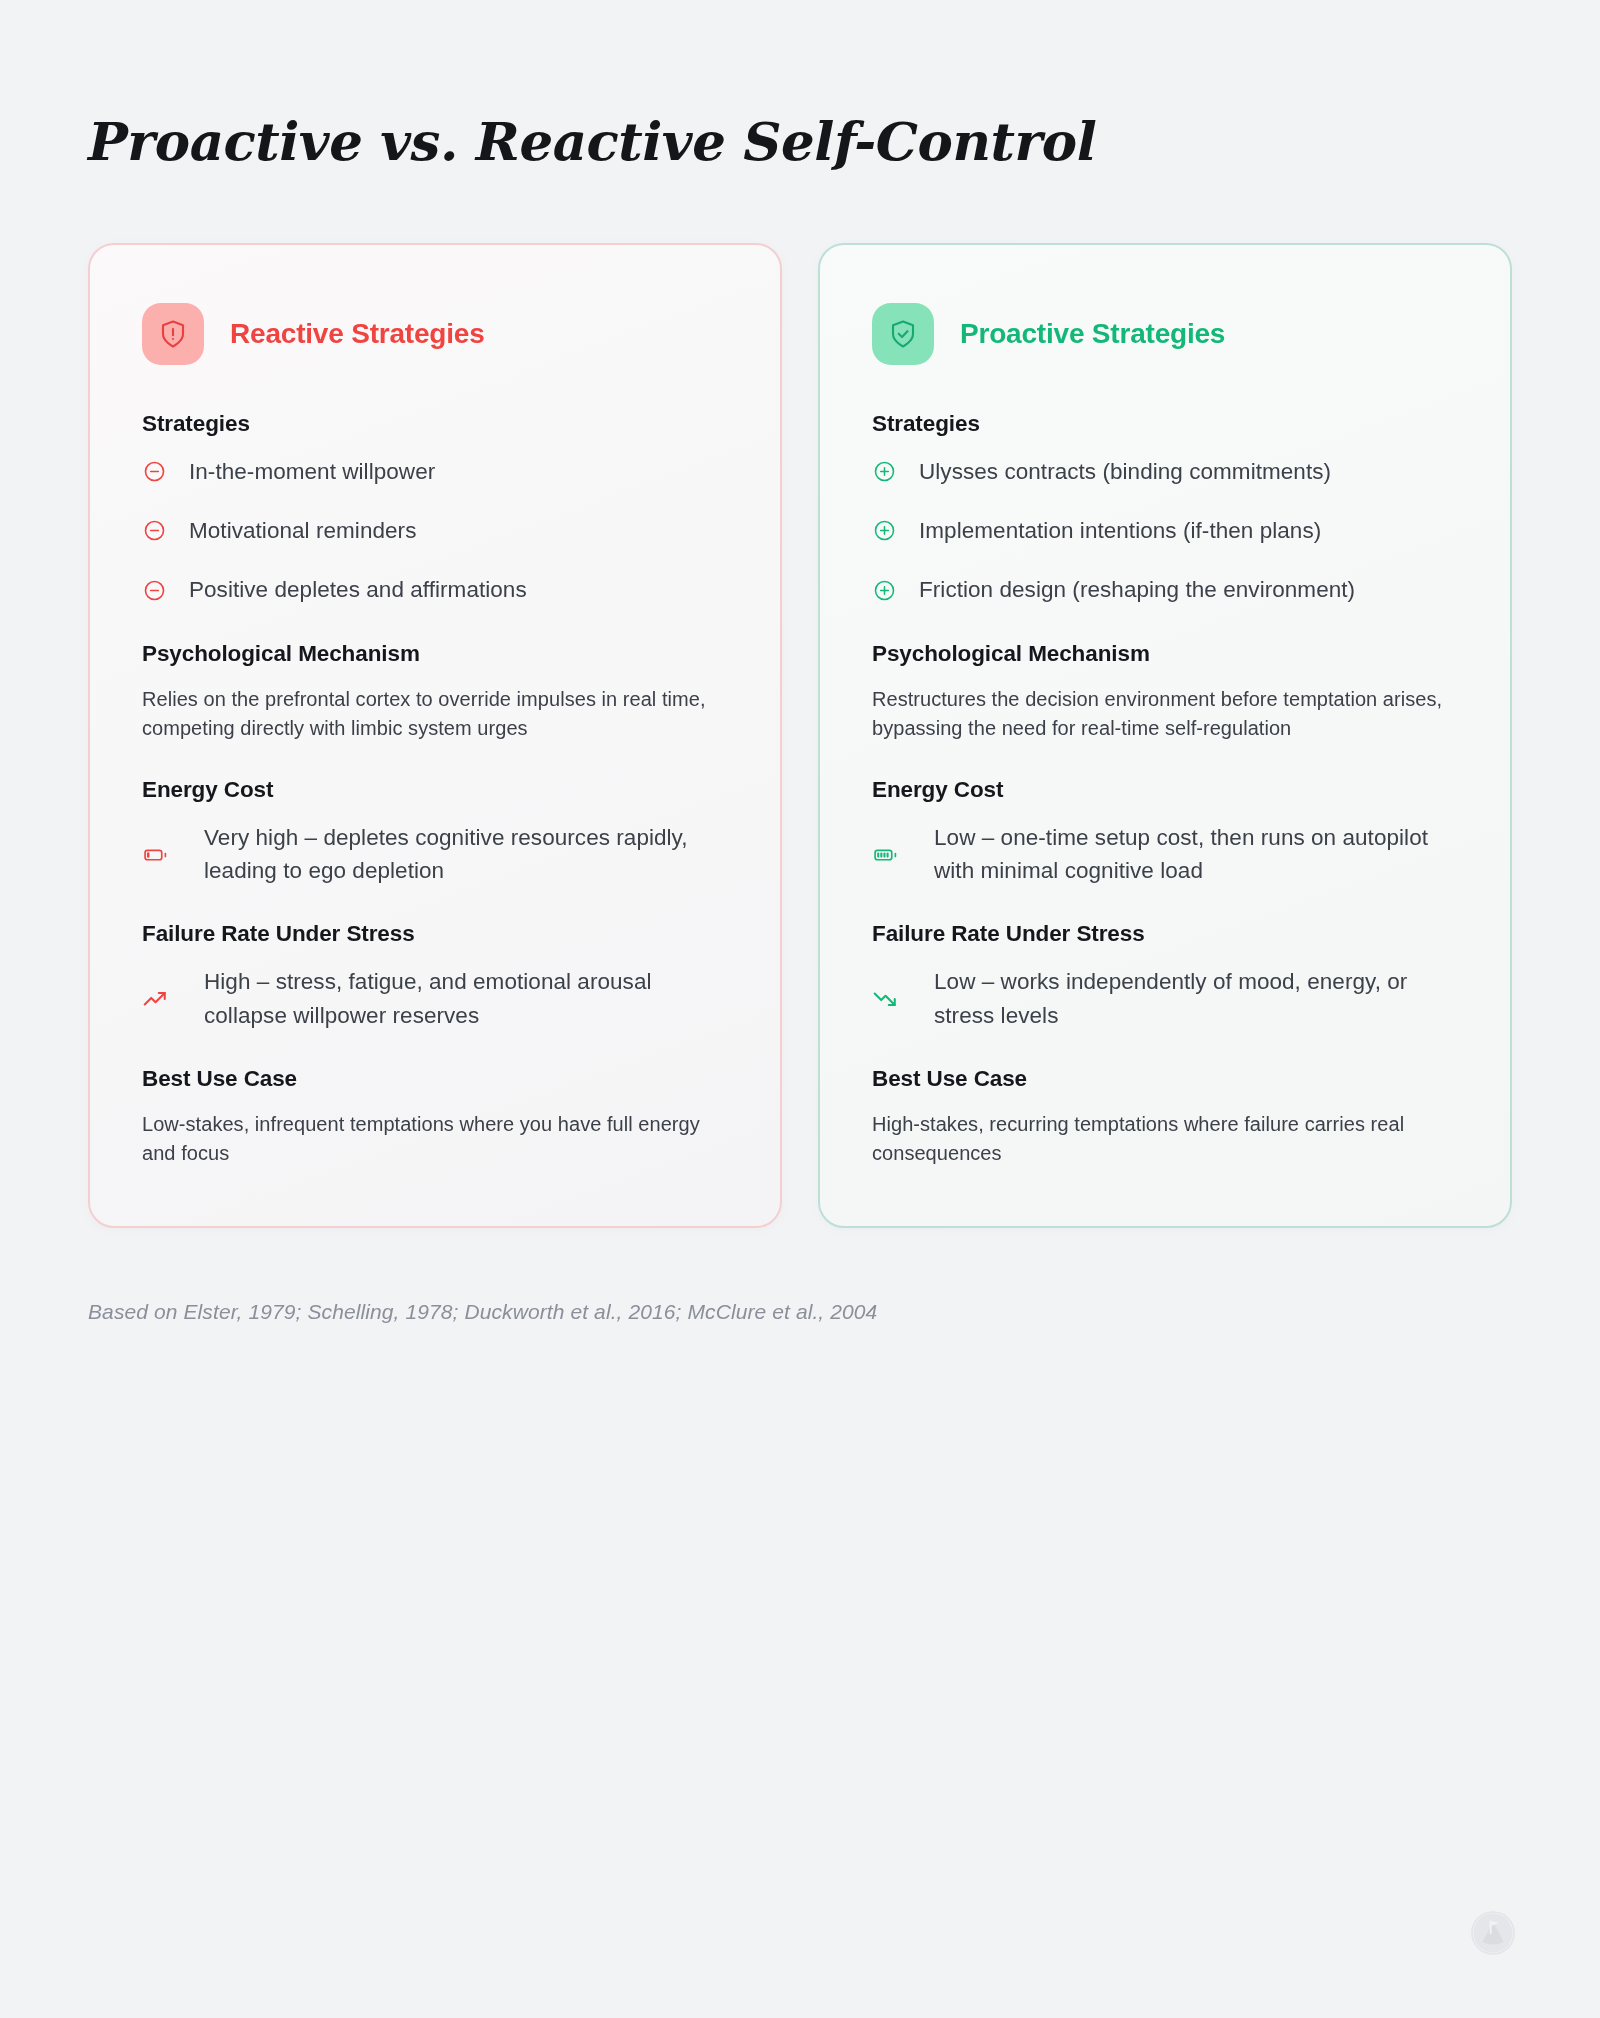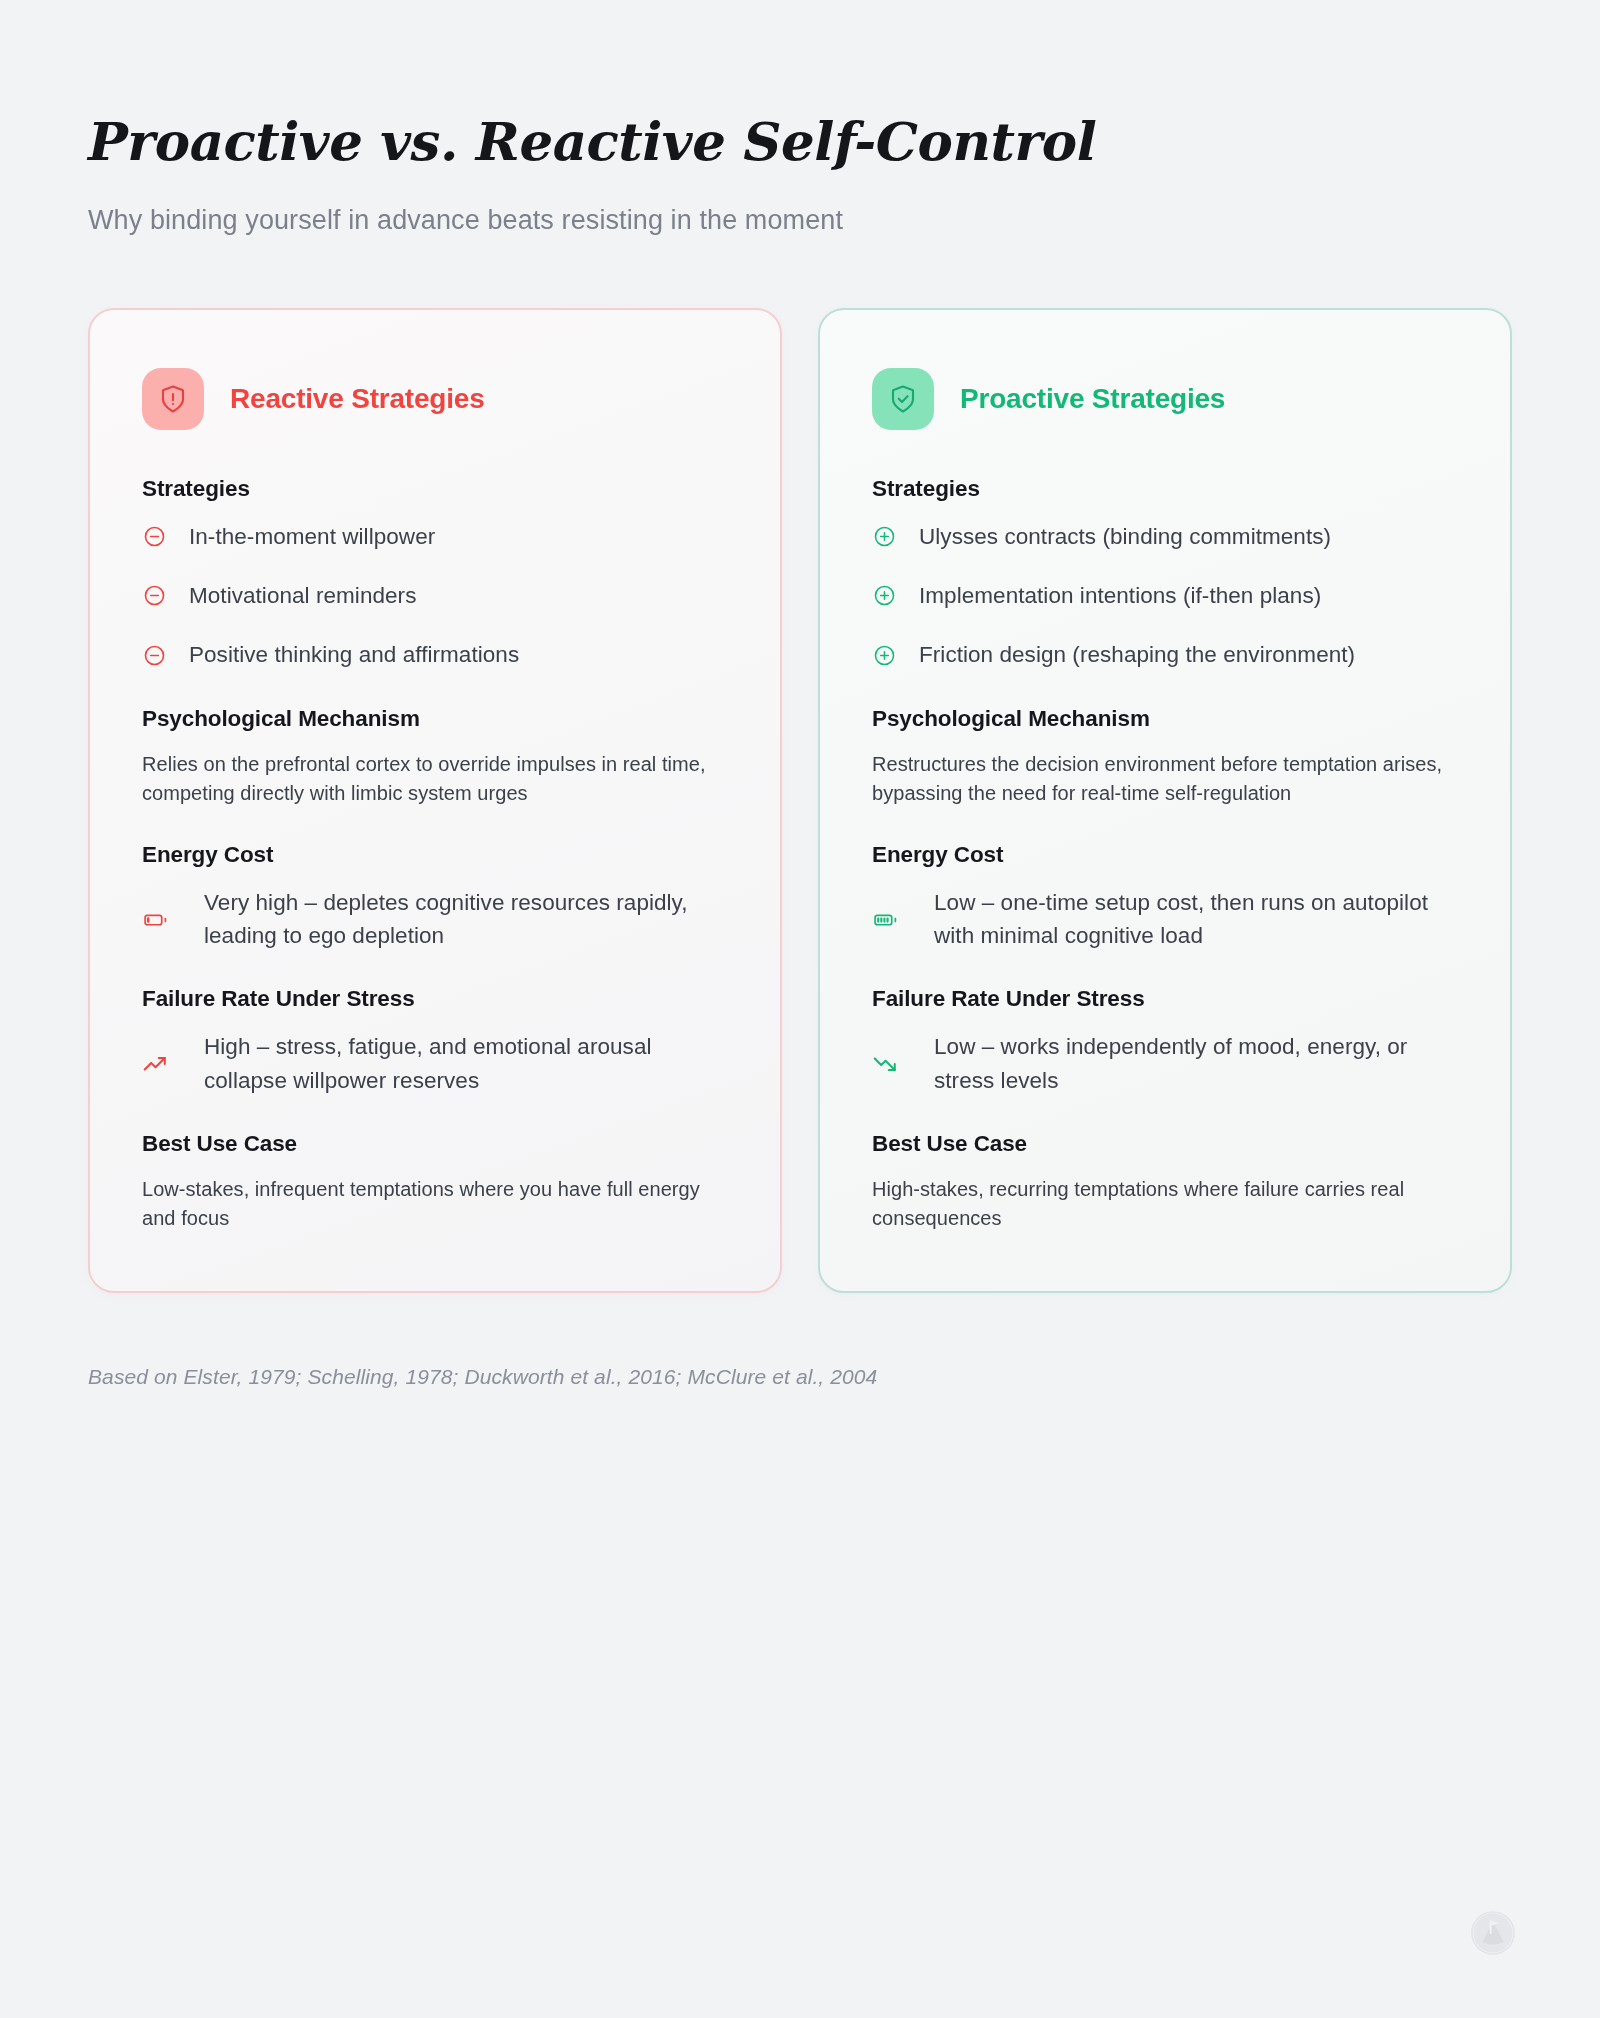--- a/index.html
+++ b/index.html
@@ -180,21 +180,20 @@
     opacity: 0.5;
   }
 </style>
 </head>
 <body>
 
 <div class="page">
 
   <div class="header">
     <h1 class="page-title">Proactive vs. Reactive Self-Control</h1>
-    <div class="page-subtitle">Why binding yourself in advance beats resisting in the moment</div>
   </div>
 
   <div class="cards">
 
     <div class="card card-reactive">
 
       <div class="card-head">
         <div class="head-icon red">
           <svg width="30" height="30" viewBox="0 0 24 24" fill="none" stroke="#e8413f" stroke-width="1.7" stroke-linecap="round" stroke-linejoin="round">
             <path d="M12 22s8-4 8-10V5l-8-3-8 3v7c0 6 8 10 8 10z"></path>
@@ -226,21 +225,21 @@
             </span>
             <span class="bullet-text">Motivational reminders</span>
           </li>
           <li class="bullet">
             <span class="bullet-icon">
               <svg width="23" height="23" viewBox="0 0 24 24" fill="none" stroke="#f04441" stroke-width="1.7" stroke-linecap="round">
                 <circle cx="12" cy="12" r="9.4"></circle>
                   <line x1="8" y1="12" x2="16" y2="12"></line>
               </svg>
             </span>
-            <span class="bullet-text">Positive thinking and affirmations</span>
+            <span class="bullet-text">Positive depletes and affirmations</span>
           </li>
         </ul>
       </div>
 
       <div class="section">
         <div class="section-label">Psychological Mechanism</div>
         <div class="section-body">Relies on the prefrontal cortex to override impulses in real time, competing directly with limbic system urges</div>
       </div>
 
       <div class="section">

